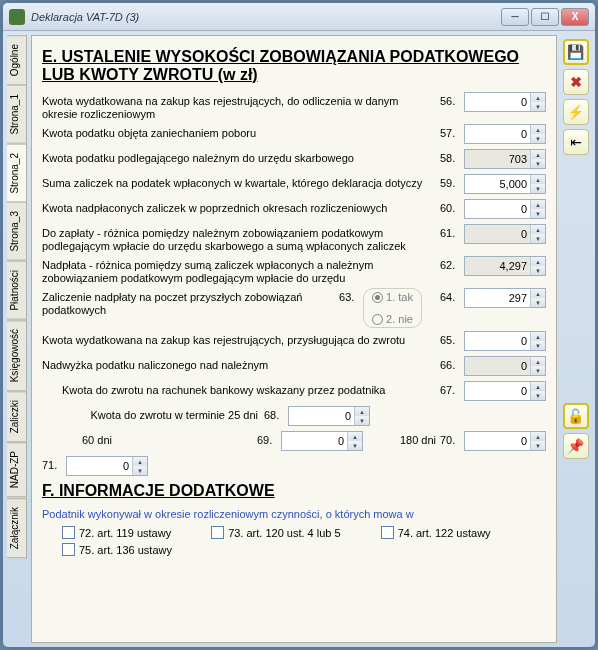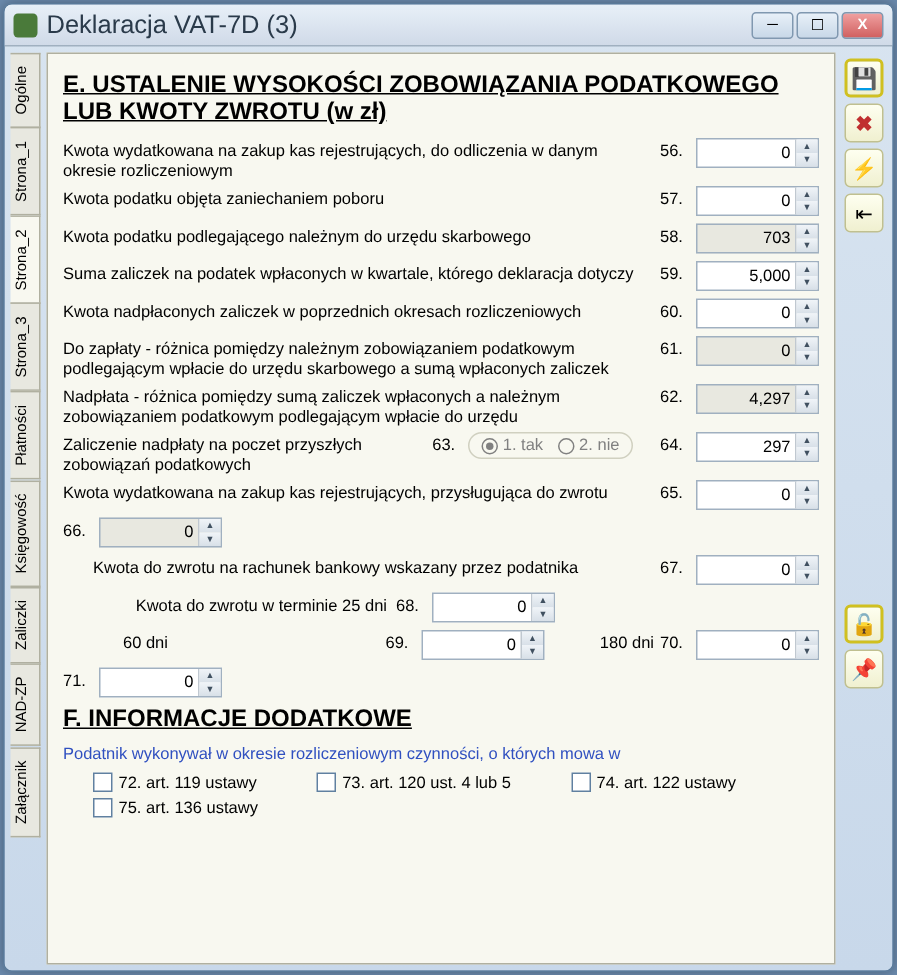--- a/index.html
+++ b/index.html
@@ -1,20 +1,20 @@
 <!DOCTYPE html>
 <html><head>
 <meta charset="utf-8">
 <style>
 * { box-sizing: border-box; margin: 0; padding: 0; }
 body { font-family: Tahoma, Arial, sans-serif; font-size: 11px; background: #6b8aad; width: 598px; height: 650px; overflow: hidden; }
 .window { width: 594px; height: 646px; margin: 2px; background: linear-gradient(#d8e4f0, #c8d8ea); border: 1px solid #5a7a9a; border-radius: 6px; overflow: hidden; box-shadow: 0 0 8px rgba(0,0,0,0.3); }
 .titlebar { height: 28px; background: linear-gradient(#e8f0f8, #d0dae8); display: flex; align-items: center; padding: 0 6px; border-bottom: 1px solid #a0b0c0; }
 .titlebar-icon { width: 16px; height: 16px; background: #4a7a3a; border-radius: 3px; margin-right: 6px; }
-.titlebar-text { flex: 1; font-size: 17px; color: #2a3a4a; }
+.titlebar-text { flex: 1; font-size: 11px; color: #2a3a4a; font-style: italic; }
 .titlebar-btns { display: flex; gap: 2px; }
 .titlebar-btn { width: 28px; height: 18px; background: linear-gradient(#e8f0f8, #c8d8e8); border: 1px solid #8098b0; border-radius: 3px; display: flex; align-items: center; justify-content: center; font-size: 10px; cursor: pointer; }
 .titlebar-btn.close { background: linear-gradient(#f0a0a0, #d06060); color: white; font-weight: bold; }
 .body { display: flex; height: calc(100% - 28px); padding: 4px; gap: 4px; }
 .tabs { display: flex; flex-direction: column; width: 20px; }
 .tab { writing-mode: vertical-rl; transform: rotate(180deg); padding: 8px 2px; font-size: 10px; background: #e8e8e0; border: 1px solid #b0b0a0; border-right: none; cursor: pointer; text-align: center; }
 .tab.active { background: #f8f8f0; font-weight: normal; }
 .content { flex: 1; background: #f8f8f0; border: 1px solid #b0b0a0; padding: 8px 10px; overflow-y: auto; }
 .toolbar { width: 30px; display: flex; flex-direction: column; gap: 4px; align-items: center; padding-top: 4px; }
 .tool-btn { width: 26px; height: 26px; background: linear-gradient(#fefff0, #f0f0d0); border: 1px solid #c0c090; border-radius: 4px; display: flex; align-items: center; justify-content: center; cursor: pointer; font-size: 14px; }
@@ -23,21 +23,21 @@
 .row { display: flex; align-items: flex-start; margin-bottom: 3px; min-height: 22px; }
 .row-label { flex: 1; padding-right: 6px; line-height: 13px; padding-top: 3px; }
 .row-num { width: 24px; text-align: right; padding-right: 14px; padding-top: 3px; }
 .spinner { display: inline-flex; width: 82px; height: 20px; border: 1px solid #a0b0c0; background: white; }
 .spinner.readonly { background: #e8e8e0; }
 .spinner input { flex: 1; border: none; text-align: right; padding-right: 3px; font-size: 11px; background: transparent; outline: none; width: 100%; }
 .spinner-btns { width: 15px; display: flex; flex-direction: column; border-left: 1px solid #c0c8d0; }
 .spinner-btn { flex: 1; background: linear-gradient(#f0f4f8, #d8e0e8); font-size: 6px; display: flex; align-items: center; justify-content: center; cursor: pointer; color: #405060; }
 .indent1 { padding-left: 20px; }
 .indent2 { padding-left: 40px; }
-.radio-group { display: inline-flex; gap: 10px; border: 1px solid #d0d0c0; border-radius: 10px; padding: 2px 8px; align-items: center; }
+.radio-group { display: inline-flex; gap: 10px; border: 1px solid #d0d0c0; border-radius: 10px; padding: 2px 8px; align-items: center; flex-direction: column; }
 .radio-item { display: flex; align-items: center; gap: 3px; color: #808080; }
 .radio-circle { width: 11px; height: 11px; border: 1px solid #808080; border-radius: 50%; display: flex; align-items: center; justify-content: center; }
 .radio-circle.selected::after { content: ''; width: 5px; height: 5px; background: #808080; border-radius: 50%; }
 .info-link { color: #3050c0; margin: 6px 0; }
 .checkbox-row { display: flex; gap: 40px; padding-left: 20px; margin-top: 4px; }
 .checkbox-item { display: flex; align-items: center; gap: 4px; }
 .checkbox { width: 13px; height: 13px; border: 1px solid #6080a0; background: white; }
 .toolbar-spacer { height: 240px; }
 </style>
 </head>
@@ -177,20 +177,21 @@
             <div class="row-num">65.</div>
             <div class="spinner">
               <input value="0" style="">
               <div class="spinner-btns">
                 <div class="spinner-btn">▲</div>
                 <div class="spinner-btn">▼</div>
               </div>
             </div>
           </div>
           <div class="row">
+            <div class="row-label">Nadwyżka podatku naliczonego nad należnym</div>
             <div class="row-num">66.</div>
             <div class="spinner readonly">
               <input value="0" readonly="" style="">
               <div class="spinner-btns">
                 <div class="spinner-btn">▲</div>
                 <div class="spinner-btn">▼</div>
               </div>
             </div>
           </div>
         </div>

